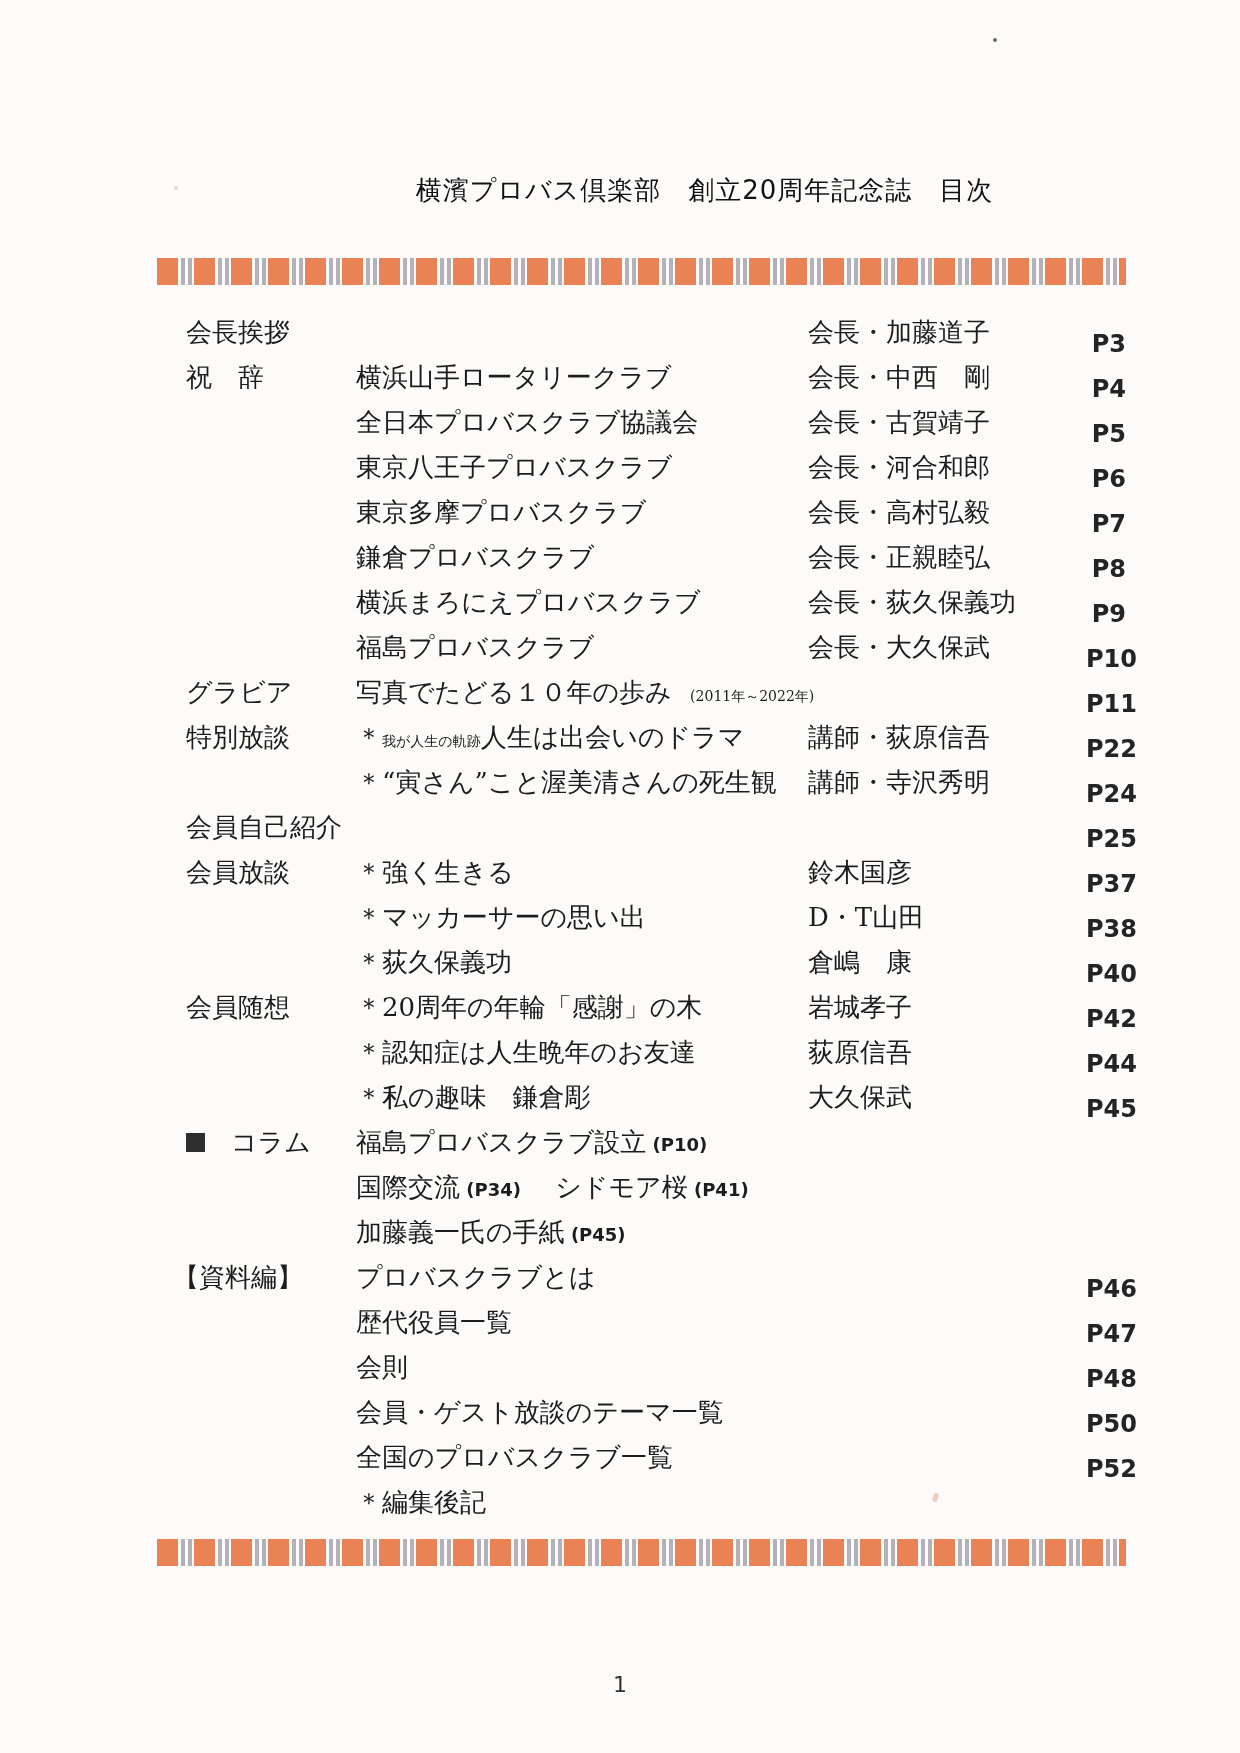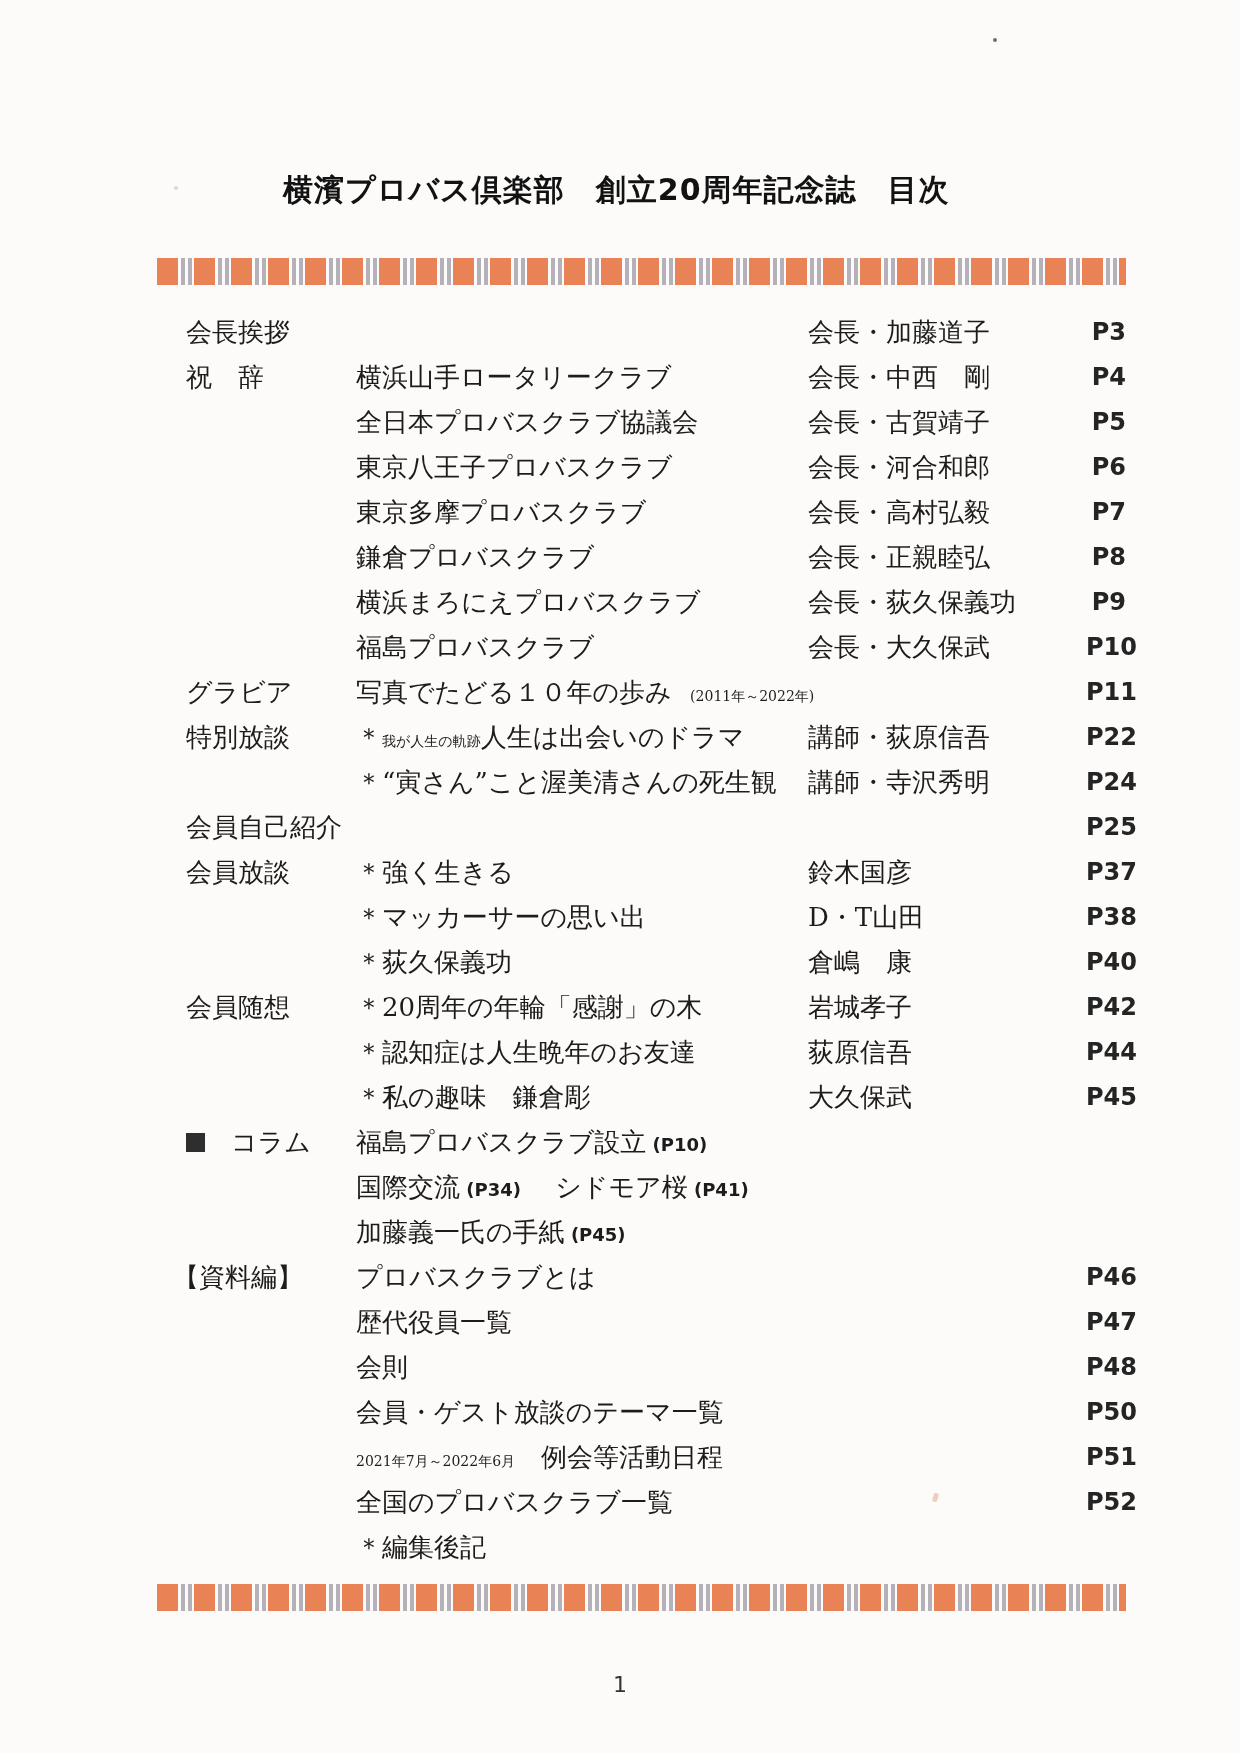--- a/index.html
+++ b/index.html
@@ -13,22 +13,22 @@
     font-family:"DejaVu Serif","Liberation Serif",serif;
   }
   .sheet{
     position:relative;width:1240px;height:1753px;
     background:#fcfbf9;overflow:hidden;
   }
   .content{position:absolute;left:157px;top:0;width:969px;}
   .title{
     margin:168px 0 0 0;padding-left:126px;
     font-family:"DejaVu Sans","Liberation Sans",sans-serif;
-    font-weight:700;font-size:30px;line-height:44px;
-    letter-spacing:1px;color:#121212;white-space:nowrap;
+    font-weight:400;font-size:26px;line-height:44px;
+    letter-spacing:1px;color:#121212;white-space:nowrap;text-align:center;
   }
   .border-bar{
     height:27px;margin-top:46px;
     background:repeating-linear-gradient(90deg,
       var(--accent) 0 21px,
       transparent 21px 24px,
       var(--bar-gray) 24px 28px,
       transparent 28px 31px,
       var(--bar-gray) 31px 35px,
       transparent 35px 37px);
@@ -37,21 +37,21 @@
   .toc{margin-top:25px;padding-left:29px;}
   .toc-row{
     display:grid;grid-template-columns:170px 452px 278px 1fr;
     height:45px;line-height:45px;white-space:nowrap;
     font-size:26px;color:#1c1c1c;
   }
   .col-section,.col-title,.col-name{overflow:visible;}
   .col-page{
     text-align:right;
     font-family:"DejaVu Sans","Liberation Sans",sans-serif;
-    font-weight:600;font-size:24px;color:#242424;
+    font-weight:600;font-size:24px;color:#242424;margin-top:12px;
   }
   .small{font-size:14px;}
   .ref{
     font-family:"DejaVu Sans","Liberation Sans",sans-serif;
     font-weight:600;font-size:18px;
   }
   .bullet{
     display:inline-block;width:19px;height:19px;
     background:#2e2e2e;margin-right:26px;
     vertical-align:middle;transform:translateY(-2px);
@@ -245,26 +245,20 @@
     <div class="col-page">P48</div>
   </div>
 
   <div class="toc-row">
     <div class="col-section"></div>
     <div class="col-title"><span>会員・ゲスト放談のテーマ一覧</span></div>
     <div class="col-name"></div>
     <div class="col-page">P50</div>
   </div>
 
-  <div class="toc-row">
-    <div class="col-section"></div>
-    <div class="col-title"><span class="small">2021年7月～2022年6月</span><span>　例会等活動日程</span></div>
-    <div class="col-name"></div>
-    <div class="col-page">P51</div>
-  </div>
 
   <div class="toc-row">
     <div class="col-section"></div>
     <div class="col-title"><span>全国のプロバスクラブ一覧</span></div>
     <div class="col-name"></div>
     <div class="col-page">P52</div>
   </div>
 
   <div class="toc-row">
     <div class="col-section"></div>

